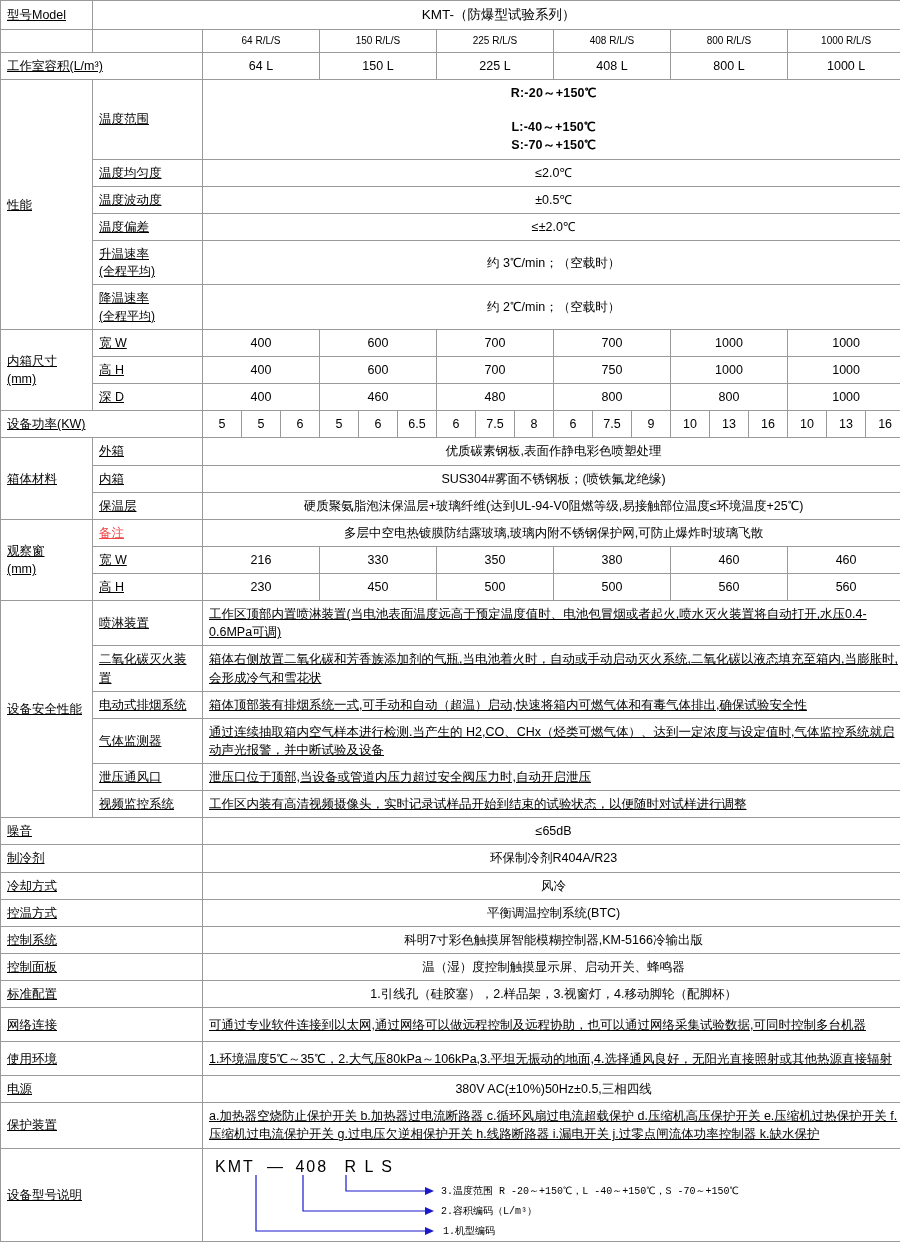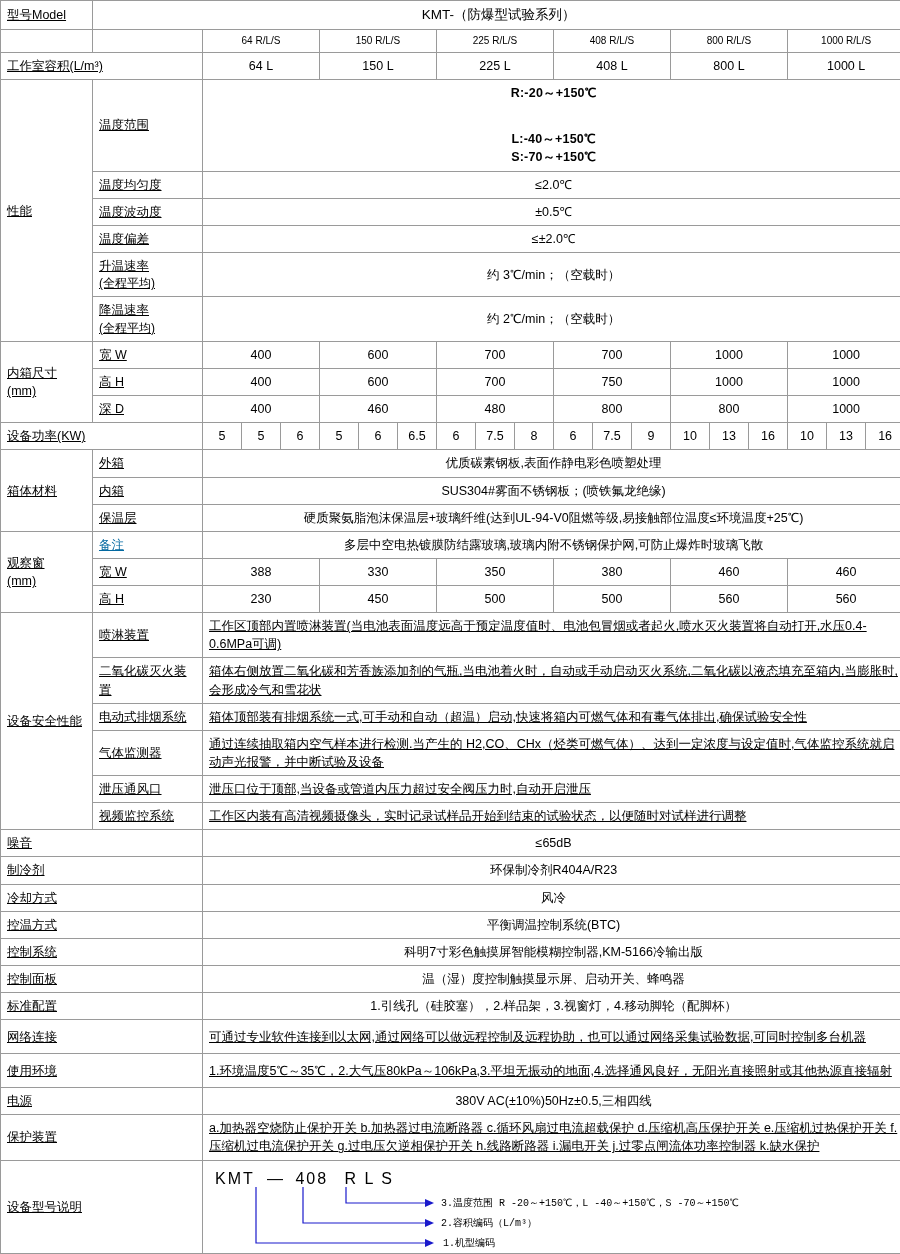--- a/index.html
+++ b/index.html
@@ -23,21 +23,21 @@
     padding: 4px 6px;
     vertical-align: middle;
     font-weight: normal;
     line-height: 1.45;
   }
   .c { text-align: center; }
   .l { text-align: left; text-decoration: underline; }
   .b { font-weight: bold; }
   .hdr-model { font-weight: bold; font-size: 10px; }
   .model-title { font-weight: bold; font-size: 13.5px; }
-  .red { color: #0369a1; font-weight: bold; }
+  .red { color: #ef4444; font-weight: bold; }
   .tall { height: 34px; }
   .rowh { height: 26px; }
   .temp-line { font-weight: bold; text-align: center; letter-spacing: .2px; }
   .sub { font-size: 12px; }
   
   .diagram {
     position: relative;
     height: 92px;
     padding: 6px 10px 4px 10px;
   }
@@ -110,21 +110,21 @@
     <td colspan="3" class="c">408 L</td>
     <td colspan="3" class="c">800 L</td>
     <td colspan="4" class="c">1000 L</td>
   </tr>
 
   <tr>
     <td rowspan="6" class="l">性能</td>
     <td class="l">温度范围</td>
     <td colspan="19">
       <div class="temp-line">R:-20～+150℃</div>
-      <div class="temp-line" style="margin-top:28px">L:-40～+150℃</div>
+      <div class="temp-line" style="margin-top:16px">L:-40～+150℃</div>
       <div class="temp-line" style="">S:-70～+150℃</div>
     </td>
   </tr>
   <tr class="rowh">
     <td class="l">温度均匀度</td>
     <td colspan="19" class="c b">≤2.0℃</td>
   </tr>
   <tr class="rowh">
     <td class="l">温度波动度</td>
     <td colspan="19" class="c b">±0.5℃</td>
@@ -219,21 +219,21 @@
   <tr class="rowh">
     <td rowspan="3" class="l">
       <div>观察窗</div>
       <div>(mm)</div>
     </td>
     <td class="l red">备注</td>
     <td colspan="19" class="c">多层中空电热镀膜防结露玻璃,玻璃内附不锈钢保护网,可防止爆炸时玻璃飞散</td>
   </tr>
   <tr class="rowh">
     <td class="l">宽 W</td>
-    <td colspan="3" class="c">388</td>
+    <td colspan="3" class="c">216</td>
     <td colspan="3" class="c">330</td>
     <td colspan="3" class="c">350</td>
     <td colspan="3" class="c">380</td>
     <td colspan="3" class="c">460</td>
     <td colspan="4" class="c">460</td>
   </tr>
   <tr class="rowh">
     <td class="l">高 H</td>
     <td colspan="3" class="c">230</td>
     <td colspan="3" class="c">450</td>

